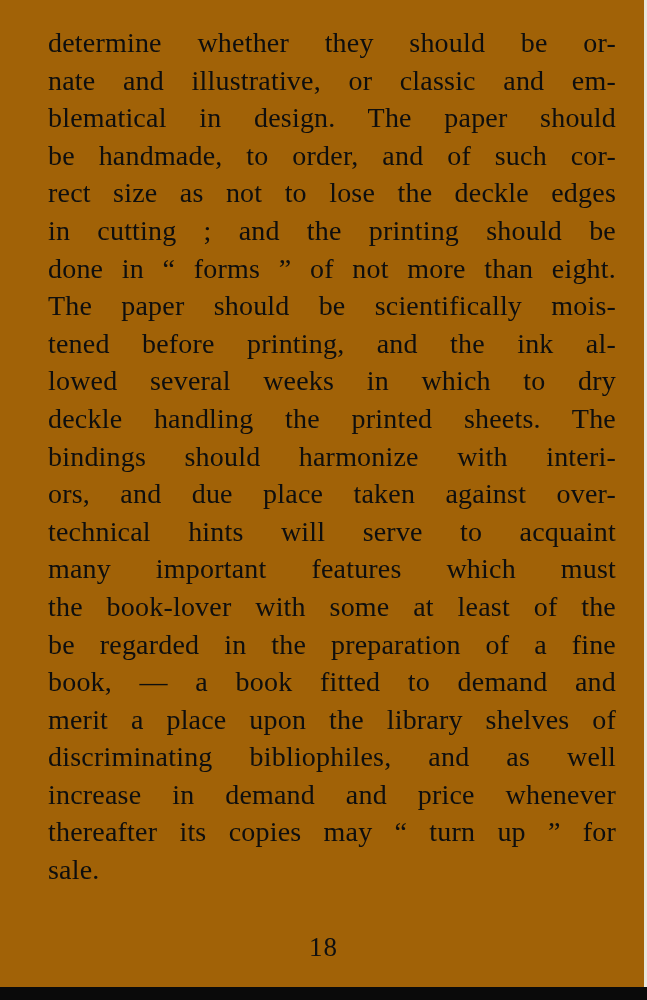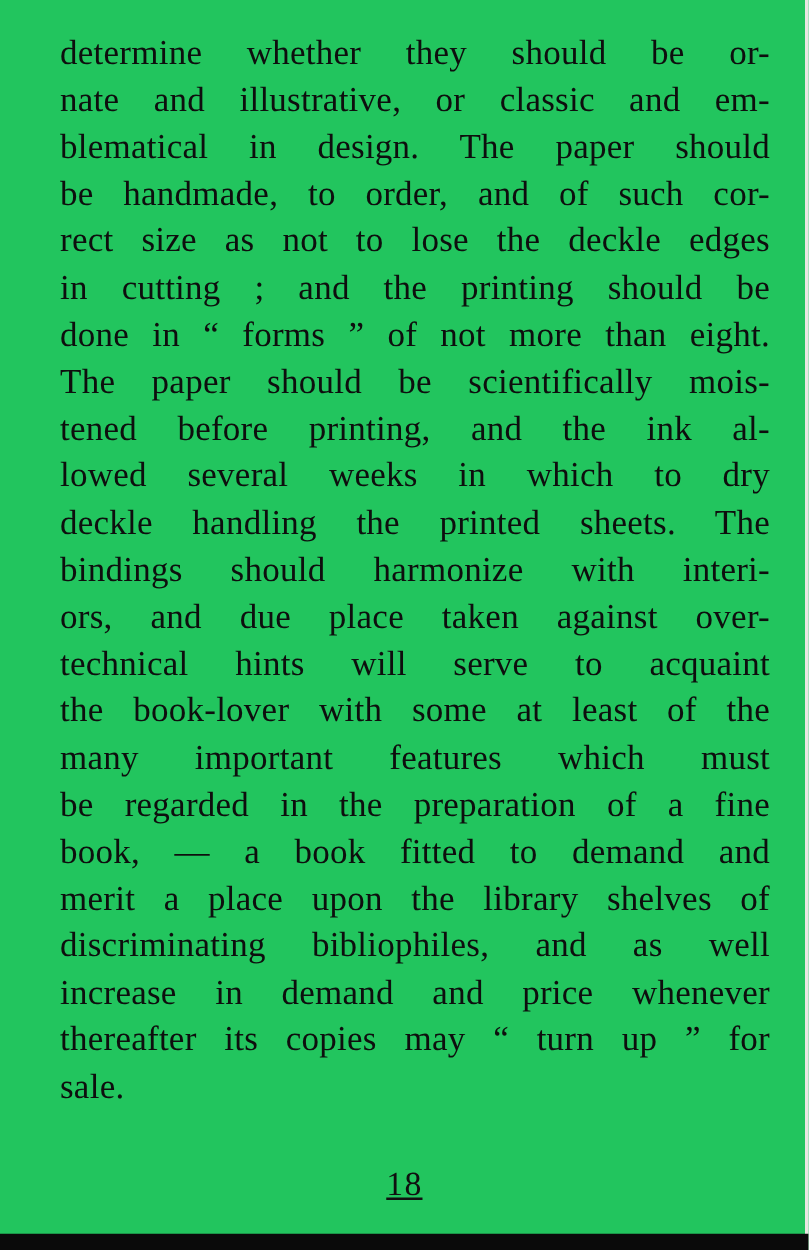--- a/index.html
+++ b/index.html
@@ -4,21 +4,21 @@
 <style>
   html, body {
     margin: 0;
     padding: 0;
     background: #ffffff;
   }
   .page {
     position: relative;
     width: 647px;
     height: 1000px;
-    background: #22c55e;
+    background: #a16207;
     overflow: hidden;
     font-family: "Liberation Serif", "DejaVu Serif", serif;
     color: #0e0e0e;
   }
   .text-block {
     position: absolute;
     left: 48px;
     top: 24px;
     width: 568px;
   }
@@ -39,21 +39,20 @@
   }
   .page-number {
     position: absolute;
     left: 0;
     top: 932px;
     width: 647px;
     text-align: center;
     font-size: 27px;
     letter-spacing: 1px;
     color: #101010;
-    text-decoration: underline;
   }
   .scan-edge-bottom {
     position: absolute;
     left: 0;
     bottom: 0;
     width: 647px;
     height: 13px;
     background: #0a0a0a;
   }
   .scan-edge-right {
@@ -77,22 +76,22 @@
       <div class="line">rect size as not to lose the deckle edges</div>
       <div class="line">in cutting ; and the printing should be</div>
       <div class="line">done in “ forms ” of not more than eight.</div>
       <div class="line">The paper should be scientifically mois-</div>
       <div class="line">tened before printing, and the ink al-</div>
       <div class="line">lowed several weeks in which to dry</div>
       <div class="line">deckle handling the printed sheets.  The</div>
       <div class="line">bindings should harmonize with interi-</div>
       <div class="line">ors, and due place taken against over-</div>
       <div class="line">technical hints will serve to acquaint</div>
+      <div class="line">many important features which must</div>
       <div class="line">the book-lover with some at least of the</div>
-      <div class="line">many important features which must</div>
       <div class="line">be regarded in the preparation of a fine</div>
       <div class="line">book, — a book fitted to demand and</div>
       <div class="line">merit a place upon the library shelves of</div>
       <div class="line">discriminating bibliophiles, and as well</div>
       <div class="line">increase in demand and price whenever</div>
       <div class="line">thereafter its copies may “ turn up ” for</div>
       <div class="line last">sale.</div>
     </div>
   <div class="page-number">18</div>
   <div class="scan-edge-right"></div>

